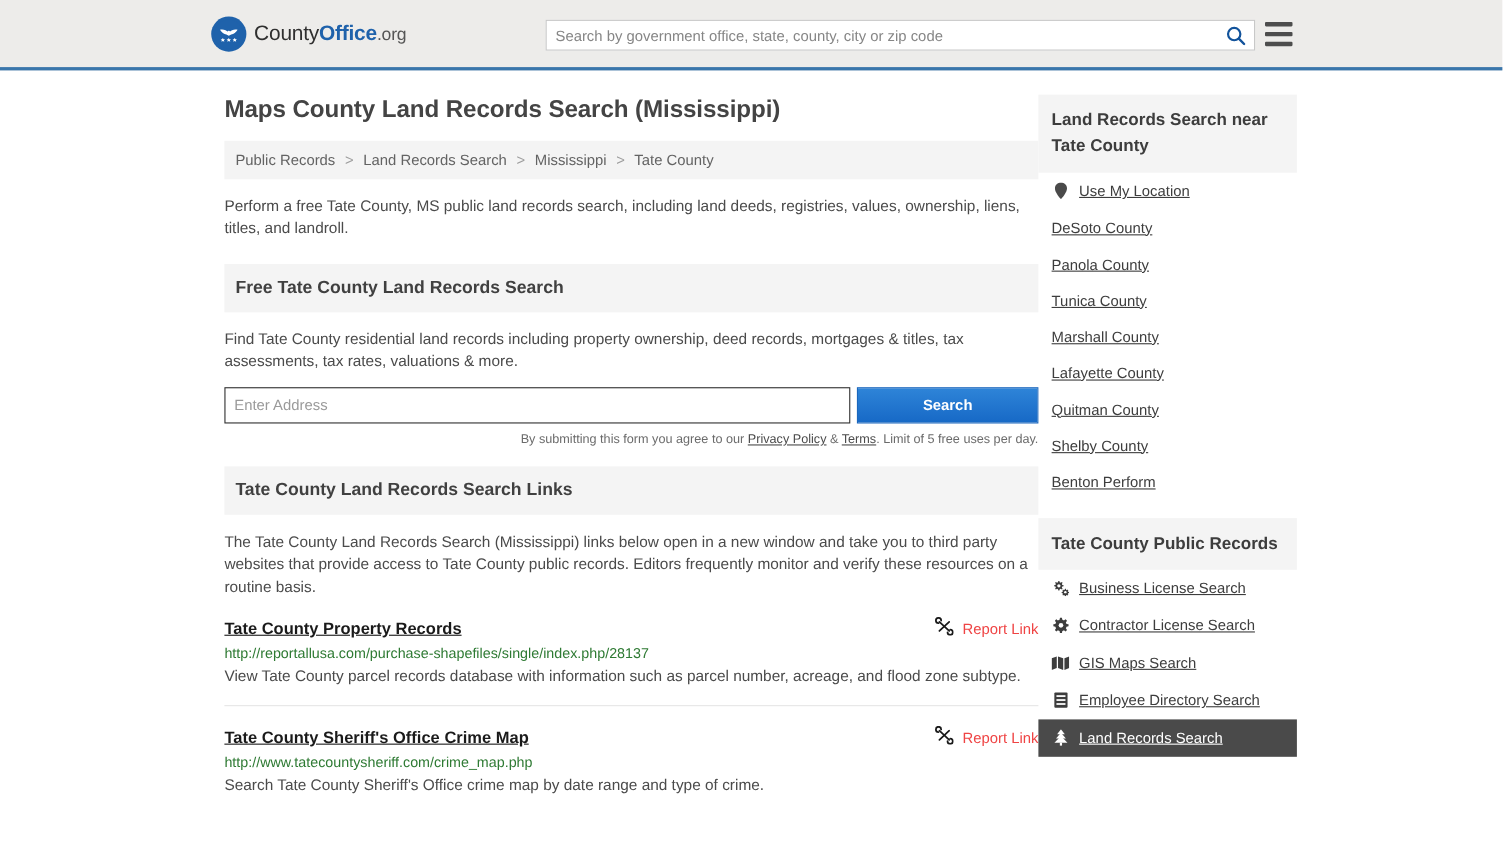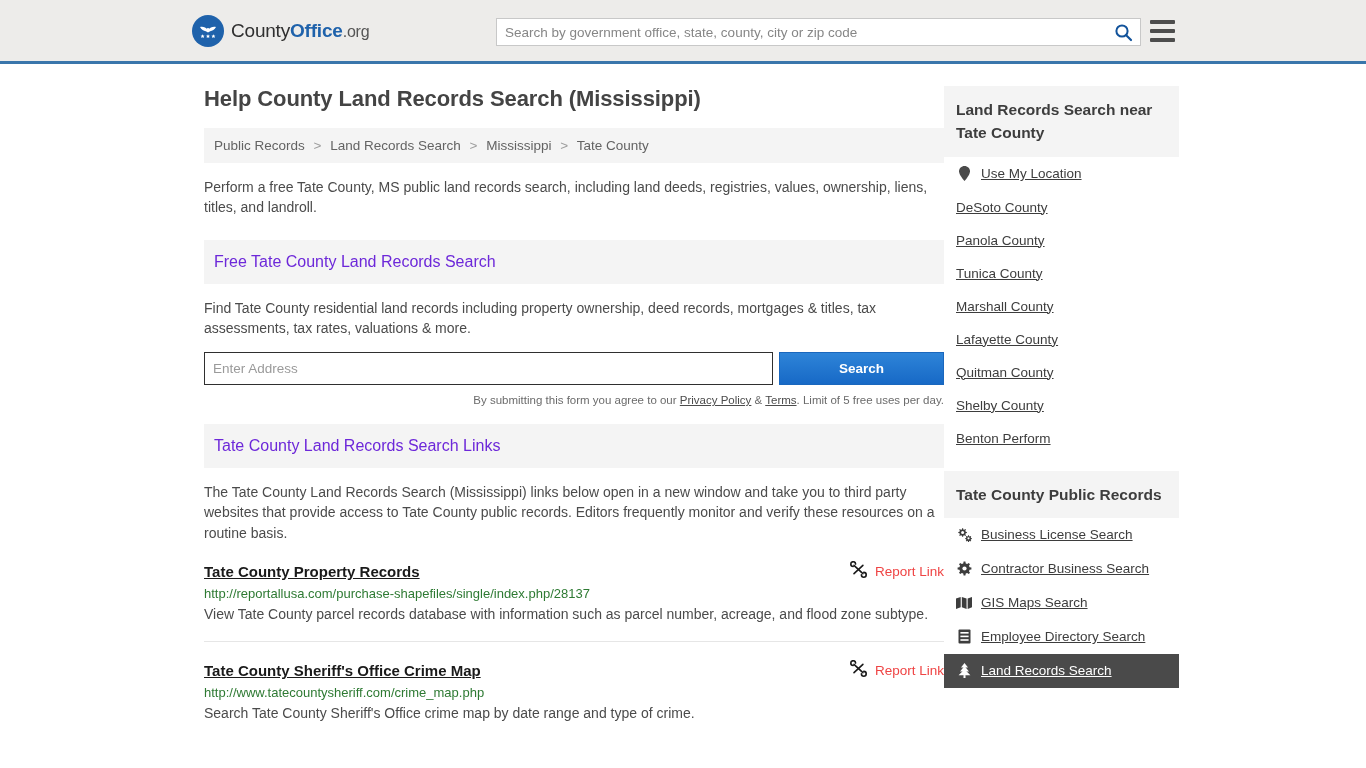--- a/index.html
+++ b/index.html
@@ -117,22 +117,22 @@
     letter-spacing: -0.1px;
   }
 
   .band {
     background: #f4f4f4;
     padding: 10px 10px;
     font-size: 13.5px;
   }
   .band.heading {
     font-size: 16px;
-    font-weight: 400;
-    color: #6d28d9;
+    font-weight: 700;
+    color: #404040;
     padding: 13px 10px;
   }
   .breadcrumb a {
     color: #636363;
     text-decoration: none;
   }
   .breadcrumb .sep { color: #9d9d9d; padding: 0 5px; }
 
   p.body {
     font-size: 14px;
@@ -290,21 +290,21 @@
     <span></span>
     <span></span>
     <span></span>
   </div>
 </div>
 
 <div class="page">
 
   <div class="main-col">
 
-    <h1 class="page-title">Help County Land Records Search (Mississippi)</h1>
+    <h1 class="page-title">Maps County Land Records Search (Mississippi)</h1>
 
     <div class="band breadcrumb">
       <a href="#">Public Records</a>
       <span class="sep">&gt;</span>
       <a href="#">Land Records Search</a>
       <span class="sep">&gt;</span>
       <a href="#">Mississippi</a>
       <span class="sep">&gt;</span>
       <a href="#">Tate County</a>
     </div>
@@ -434,21 +434,21 @@
 
         <li class="side-item">
           <span class="side-ico">
             <svg width="15" height="15" viewBox="0 0 15 15" aria-hidden="true">
               <g fill="currentColor">
                 <path d="M6.6 .6 l1.8 0 l.35 1.85 a5 5 0 0 1 1.45 .6 l1.55-1.05 l1.25 1.25 l-1.05 1.55 a5 5 0 0 1 .6 1.45 l1.85 .35 l0 1.8 l-1.85 .35 a5 5 0 0 1 -.6 1.45 l1.05 1.55 l-1.25 1.25 l-1.55-1.05 a5 5 0 0 1 -1.45 .6 l-.35 1.85 l-1.8 0 l-.35-1.85 a5 5 0 0 1 -1.45-.6 l-1.55 1.05 l-1.25-1.25 l1.05-1.55 a5 5 0 0 1 -.6-1.45 l-1.85-.35 l0-1.8 l1.85-.35 a5 5 0 0 1 .6-1.45 l-1.05-1.55 l1.25-1.25 l1.55 1.05 a5 5 0 0 1 1.45-.6 Z"></path>
                 <circle cx="7.5" cy="7.5" r="2.1" fill="#ffffff"></circle>
               </g>
             </svg>
           </span>
-          <a href="#">Contractor Business Search</a>
+          <a href="#">Contractor License Search</a>
         </li>
 
         <li class="side-item">
           <span class="side-ico">
             <svg width="17" height="14" viewBox="0 0 17 14" aria-hidden="true">
               <g fill="currentColor">
                 <path d="M0 2.2 L5 .5 L5 11.6 L0 13.4 Z"></path>
                 <path d="M6.2 .5 L11.2 2.2 L11.2 13.4 L6.2 11.6 Z"></path>
                 <path d="M12.4 2.2 L17 .5 L17 11.6 L12.4 13.4 Z"></path>
               </g>

